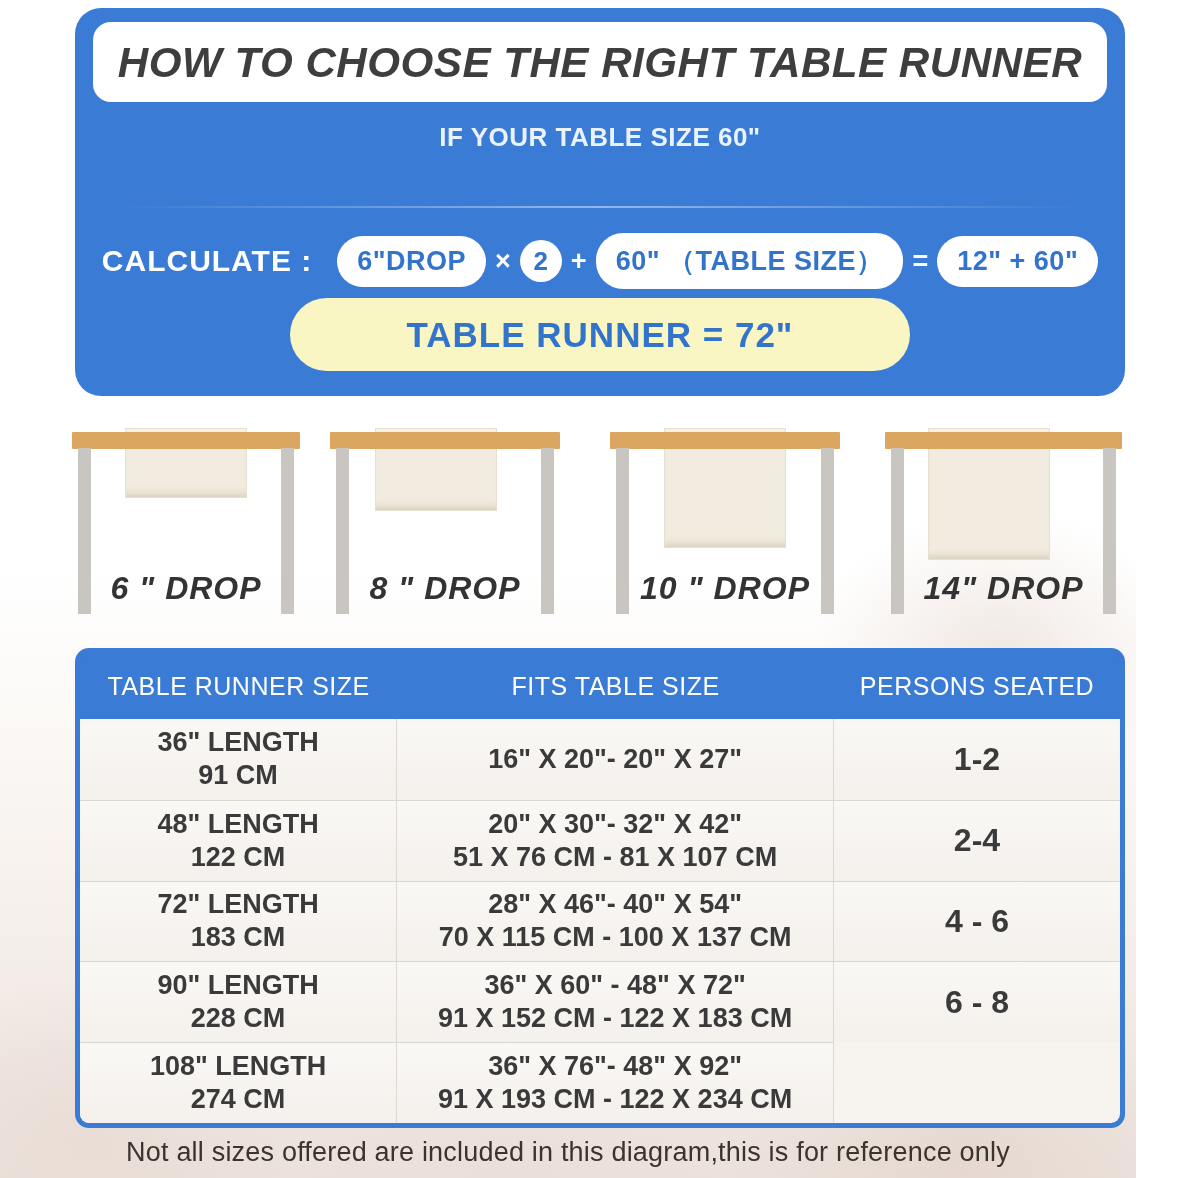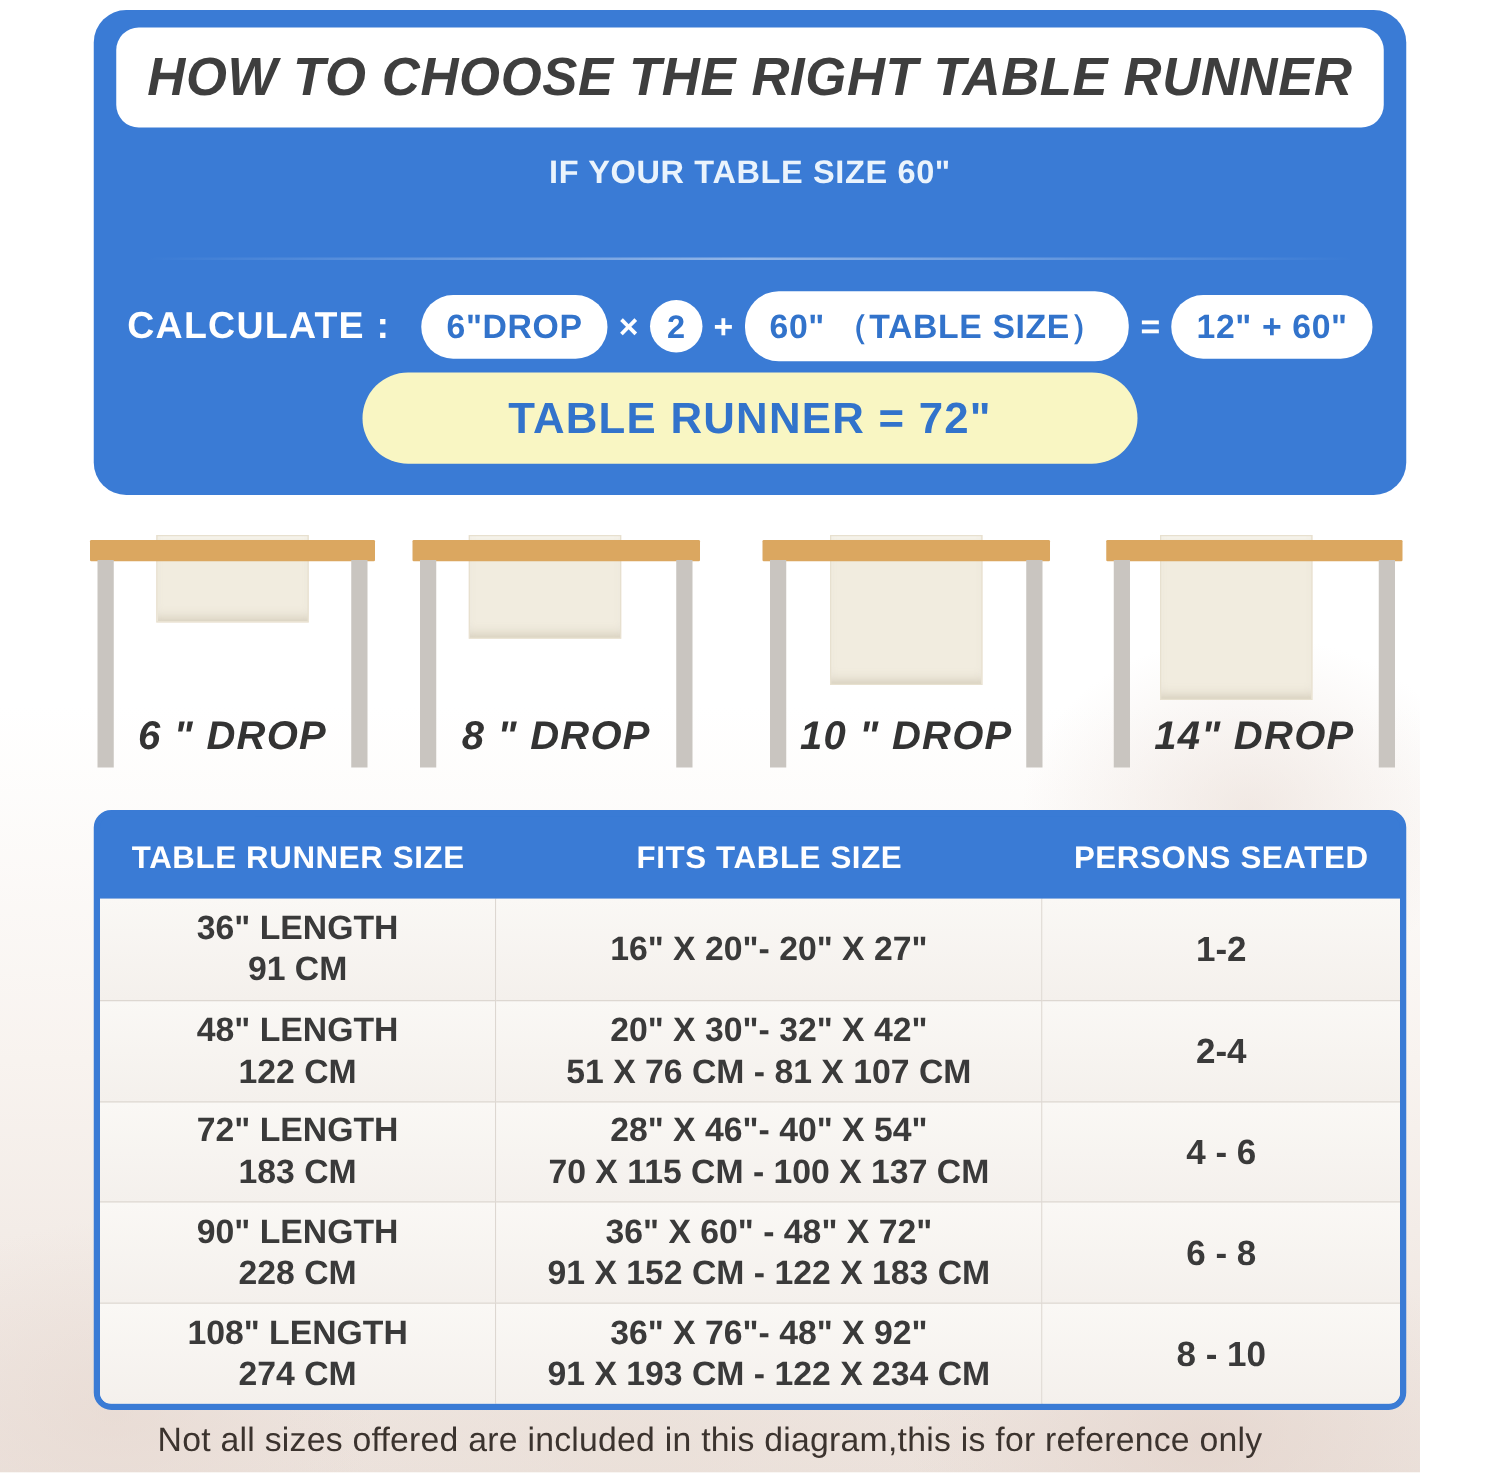--- a/index.html
+++ b/index.html
@@ -89,30 +89,30 @@
 
   
   .size-panel {
     position: absolute; left: 75px; top: 648px; width: 1050px; height: 480px;
     border: 5px solid #3a7bd5; border-radius: 14px; background: #3a7bd5; overflow: hidden;
   }
   .size-header {
     display: grid; grid-template-columns: 30.5% 42% 27.5%; height: 66px;
     background: #3a7bd5; align-items: center;
   }
-  .hcell { text-align: center; color: #ffffff; font-size: 25px; font-weight: bold; letter-spacing: 0.5px; }
+  .hcell { text-align: center; color: #ffffff; font-size: 25px; font-weight: normal; letter-spacing: 0.5px; }
   .size-body { height: 404px; display: grid; grid-template-columns: 30.5% 42% 27.5%; grid-auto-rows: 1fr; background: #f7f4f0; }
   .cell {
     display: flex; flex-direction: column; align-items: center; justify-content: center;
     color: #3a3a3a; font-weight: bold; font-size: 27px; line-height: 33px; text-align: center;
     background: linear-gradient(180deg, #faf8f5 0%, #f4f0ec 100%);
   }
   .cell.c1, .cell.c2 { border-right: 1px solid #ddd7d1; }
   .cell.rborder { border-top: 1px solid #ddd7d1; }
-  .persons { font-size: 28px; justify-content: center; }
+  .persons { font-size: 32px; justify-content: center; }
 
   
   .footer-note {
     position: absolute; left: 0; top: 1137px; width: 100%; text-align: center;
     font-size: 27px; font-weight: normal; color: #3b332e; letter-spacing: 0.2px;
   }
 </style>
 </head>
 <body>
 
@@ -224,22 +224,19 @@
       </div>
 
       <div class="cell c1 rborder">
         <span>108" LENGTH</span>
         <span>274 CM</span>
       </div>
       <div class="cell c2 rborder">
         <span>36" X 76"- 48" X 92"</span>
         <span>91 X 193 CM - 122 X 234 CM</span>
       </div>
-      <div class="cell persons rborder">
-        <span>8 - 10</span>
-      </div>
 
     </div>
   </div>
 
   <div class="footer-note">Not all sizes offered are included in this diagram,this is for reference only</div>
 
 </div>
 
 </body></html>

